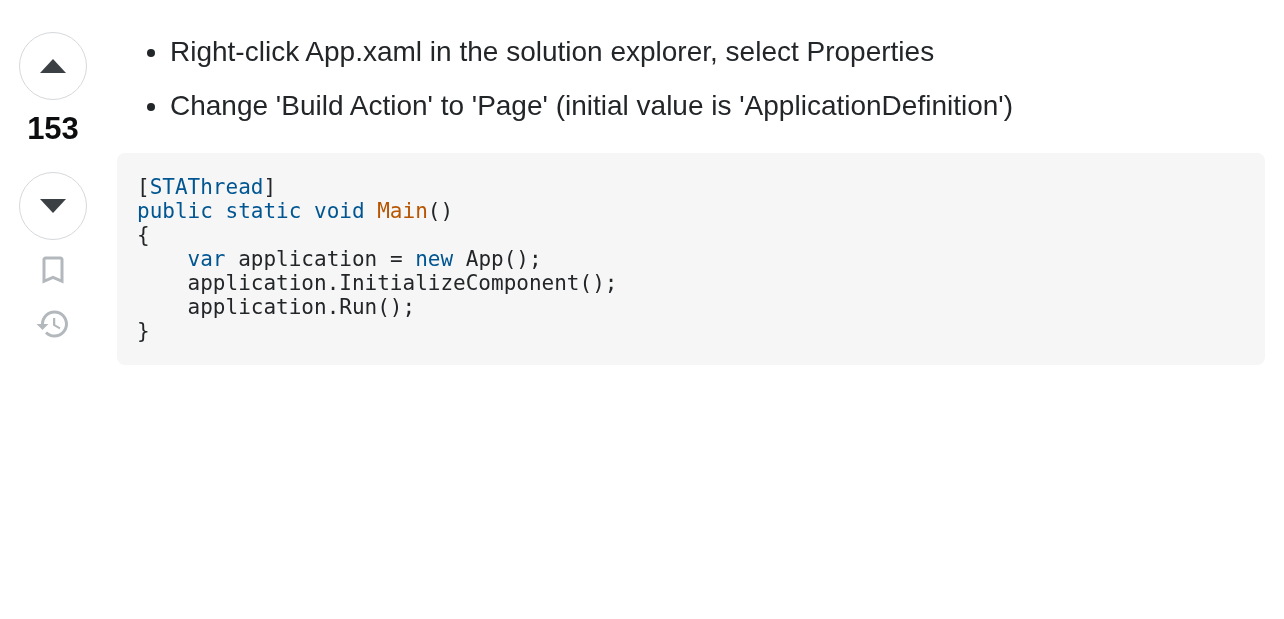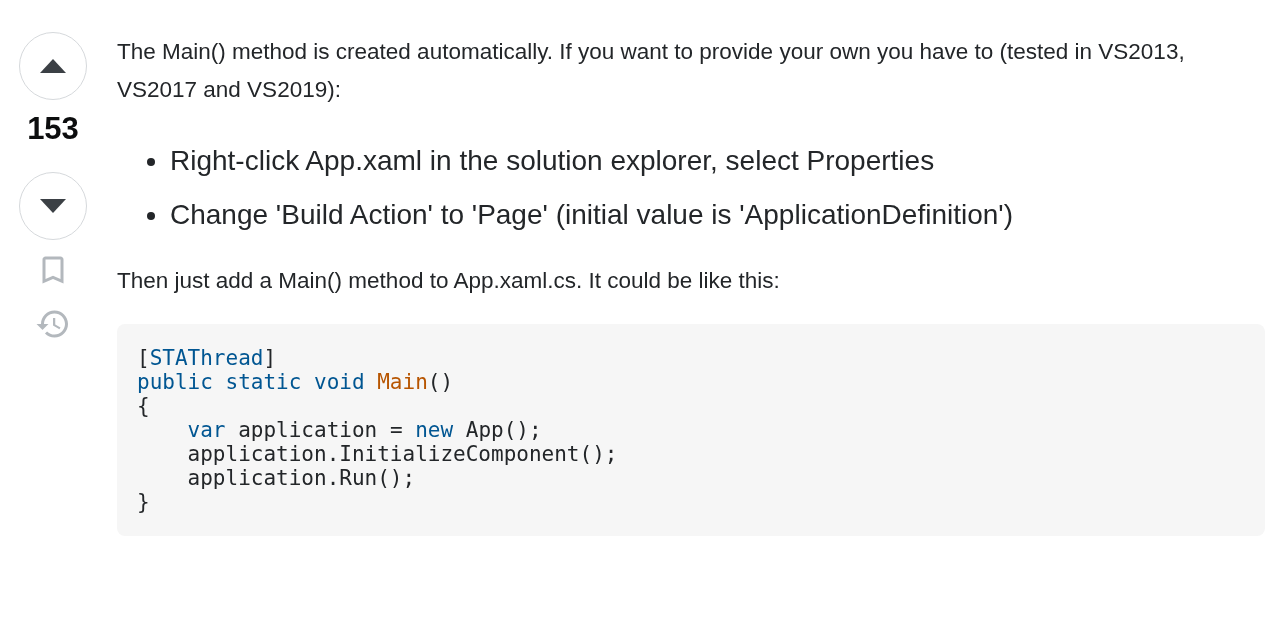--- a/index.html
+++ b/index.html
@@ -114,28 +114,26 @@
     <button class="icon-btn history">
       <span style="display:flex;">
         <svg width="36" height="36" viewBox="0 0 24 24">
           <path d="M13 3c-4.97 0-9 4.03-9 9H1l3.89 3.89.07.14L9 12H6c0-3.87 3.13-7 7-7s7 3.13 7 7-3.13 7-7 7c-1.93 0-3.68-.79-4.94-2.06l-1.42 1.42C8.27 19.99 10.51 21 13 21c4.97 0 9-4.03 9-9s-4.03-9-9-9zm-1 5v5l4.28 2.54.72-1.21-3.5-2.08V8z" fill="#b3b8bd"></path>
         </svg>
       </span>
     </button>
   </div>
 
   <div class="main-column">
-    <p class="para-1">The Main() method is created automatically. If you want to provide your own you have to (tested in VS2013, VS2017 and VS2019):</p>
 
     <ul class="answer-bullets">
       <li>Right-click App.xaml in the solution explorer, select Properties</li>
       <li>Change 'Build Action' to 'Page' (initial value is 'ApplicationDefinition')</li>
     </ul>
 
-    <p class="para-2">Then just add a Main() method to App.xaml.cs. It could be like this:</p>
 
     <pre class="code-block"><code><span class="tok-pl">[</span><span class="tok-kw">STAThread</span><span class="tok-pl">]</span>
 <span class="tok-kw">public static void </span><span class="tok-fn">Main</span><span class="tok-pl">()</span>
 <span class="tok-pl">{</span>
 <span class="tok-pl">    </span><span class="tok-kw">var</span><span class="tok-pl"> application = </span><span class="tok-kw">new</span><span class="tok-pl"> App();</span>
 <span class="tok-pl">    application.InitializeComponent();</span>
 <span class="tok-pl">    application.Run();</span>
 <span class="tok-pl">}</span></code></pre>
   </div>
 

